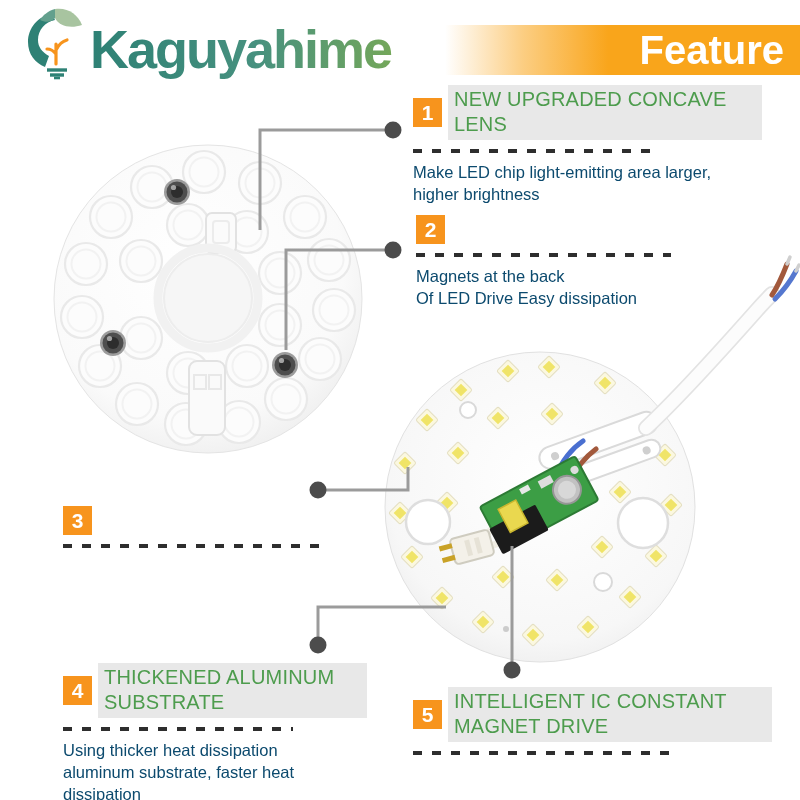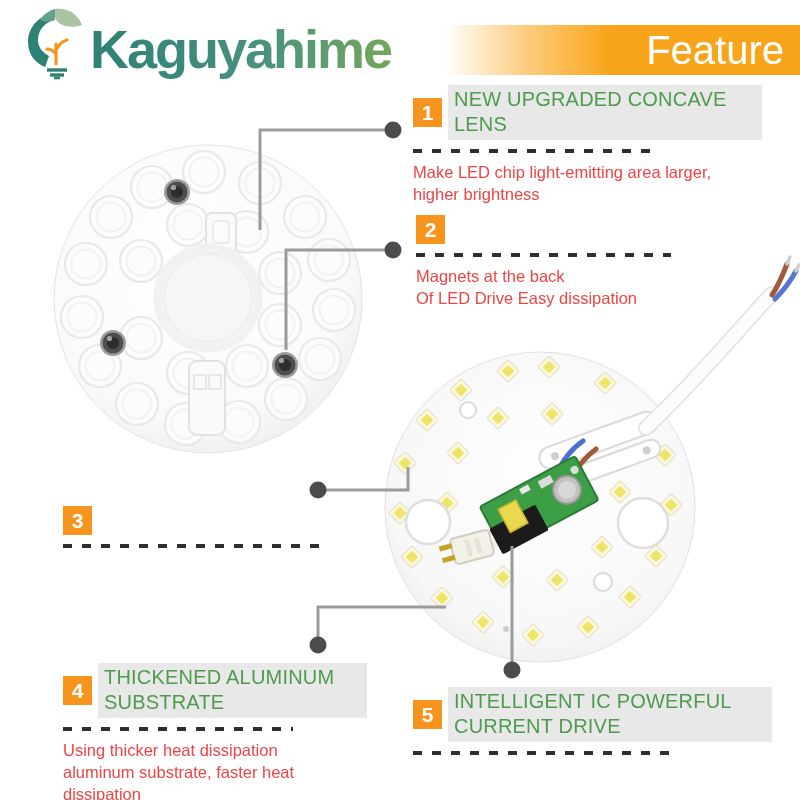--- a/index.html
+++ b/index.html
@@ -7,32 +7,32 @@
         font-family:"Liberation Sans",sans-serif;}
 
   
   .logo{position:absolute;left:22px;top:6px;display:flex;align-items:flex-start;}
   .logo-icon{width:68px;height:74px;}
   .logo-text-svg{margin-top:12px;}
 
   .banner{position:absolute;left:445px;top:25px;width:355px;height:50px;
           background:linear-gradient(to right, rgba(249,165,27,0) 0%, rgba(249,165,27,.55) 22%, #f9a51b 46%);
           display:flex;align-items:center;justify-content:flex-end;box-sizing:border-box;padding-right:16px;}
-  .banner-label{color:#ffffff;font-size:40px;font-weight:normal;line-height:1;}
+  .banner-label{color:#ffffff;font-size:40px;font-weight:bold;line-height:1;}
 
   
   .feature{position:absolute;}
   .feat-head{display:flex;align-items:center;gap:6px;}
   .badge{flex:0 0 29px;width:29px;height:29px;background:#f7941d;color:#fff;
          font-size:21px;font-weight:bold;display:flex;align-items:center;justify-content:center;}
   .feat-title{display:inline-block;background:#e8e8e8;color:#4d9c4d;font-size:20px;line-height:25px;
               padding:2px 8px 3px 6px;letter-spacing:.2px;}
   .feat-dash{height:4px;margin-top:9px;
              background:repeating-linear-gradient(to right,#2e2e2e 0 9px,transparent 9px 19px);}
-  .feat-body{margin-top:8px;font-size:16.5px;line-height:22px;color:#ef4444;white-space:pre-line;}
+  .feat-body{margin-top:8px;font-size:16.5px;line-height:22px;color:#0c4a6e;white-space:pre-line;}
 
   #f1{left:413px;top:85px;width:370px;}  #f1 .feat-title{max-width:300px;}  #f1 .feat-dash{width:238px;}
   #f2{left:416px;top:215px;width:370px;}                                     #f2 .feat-dash{width:255px;}
   #f3{left:63px;top:506px;width:340px;}                                      #f3 .feat-dash{width:265px;}
   #f4{left:63px;top:663px;width:340px;}  #f4 .feat-title{max-width:255px;}  #f4 .feat-dash{width:230px;}
   #f5{left:413px;top:687px;width:380px;} #f5 .feat-title{max-width:310px;}  #f5 .feat-dash{width:262px;}
 
   
   .lens-photo{position:absolute;left:40px;top:135px;}
   .board-photo{position:absolute;left:375px;top:345px;}
@@ -274,18 +274,18 @@
     </div>
     <div class="feat-dash"></div>
     <div class="feat-body">Using thicker heat dissipation
 aluminum substrate, faster heat
 dissipation</div>
   </div>
 
   <div class="feature" id="f5">
     <div class="feat-head">
       <div class="badge">5</div>
-      <div class="feat-title">INTELLIGENT IC POWERFUL CURRENT DRIVE</div>
+      <div class="feat-title">INTELLIGENT IC CONSTANT MAGNET DRIVE</div>
     </div>
     <div class="feat-dash"></div>
   </div>
 
 </div>
 
 </body></html>

